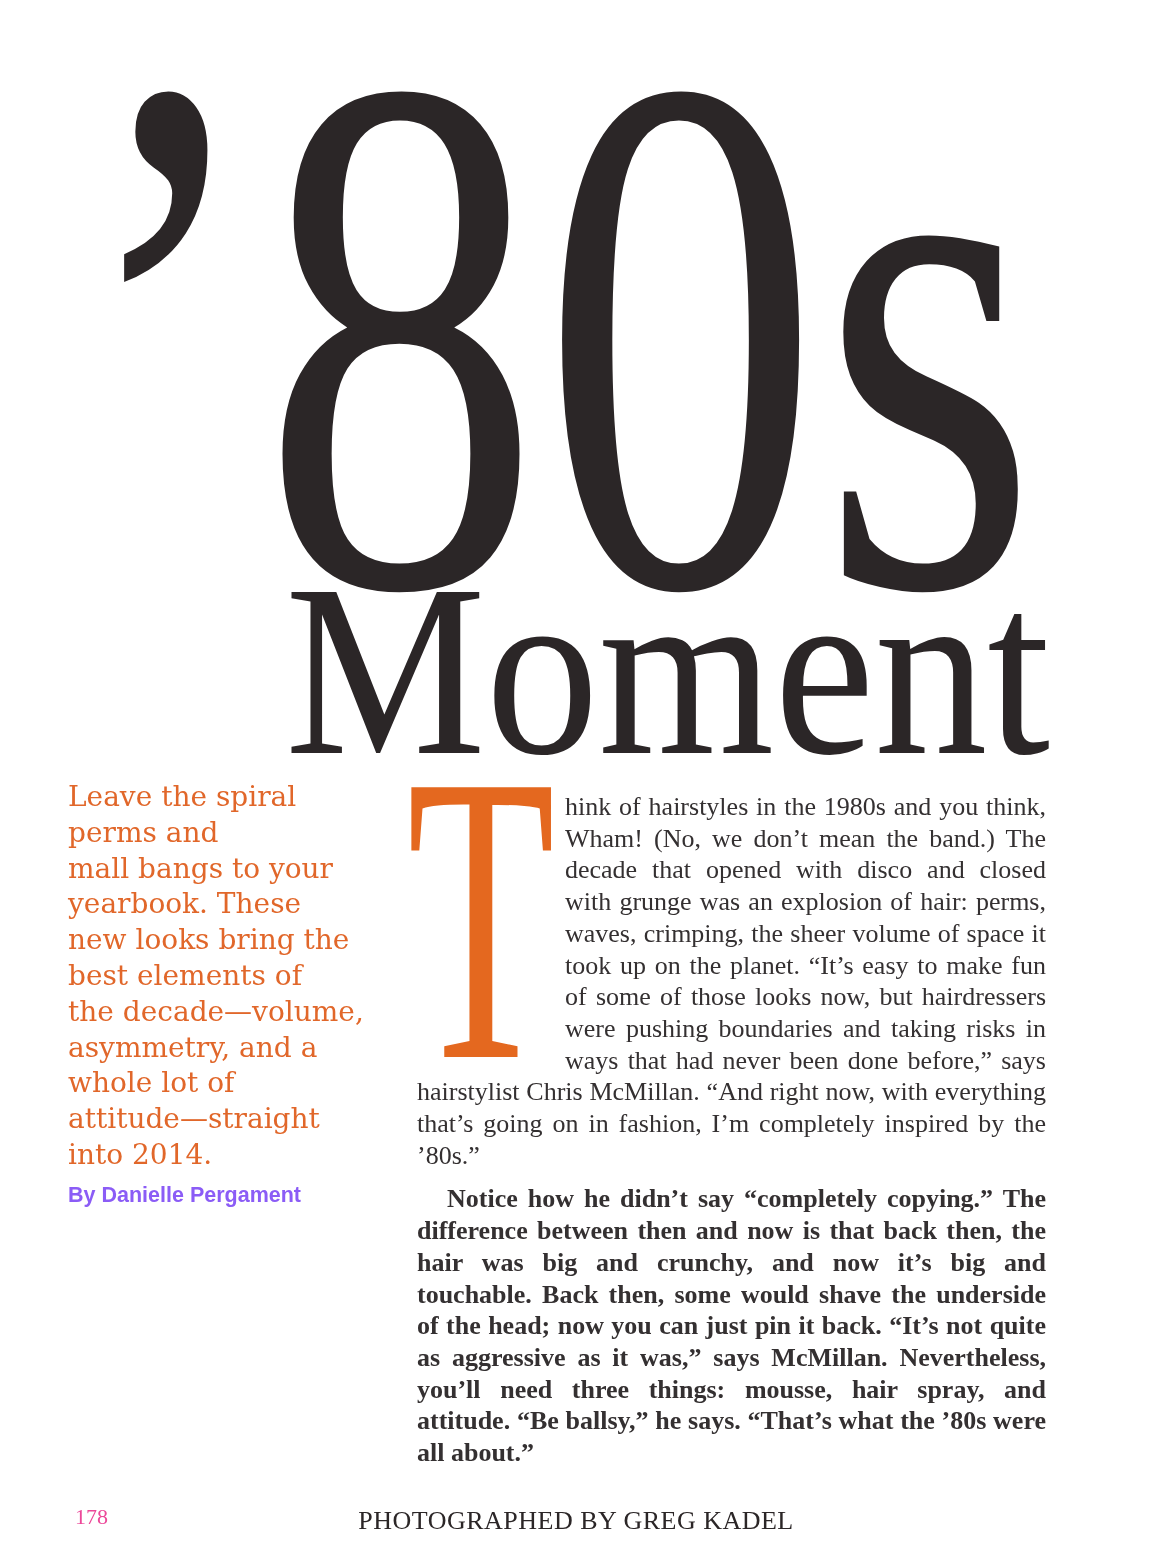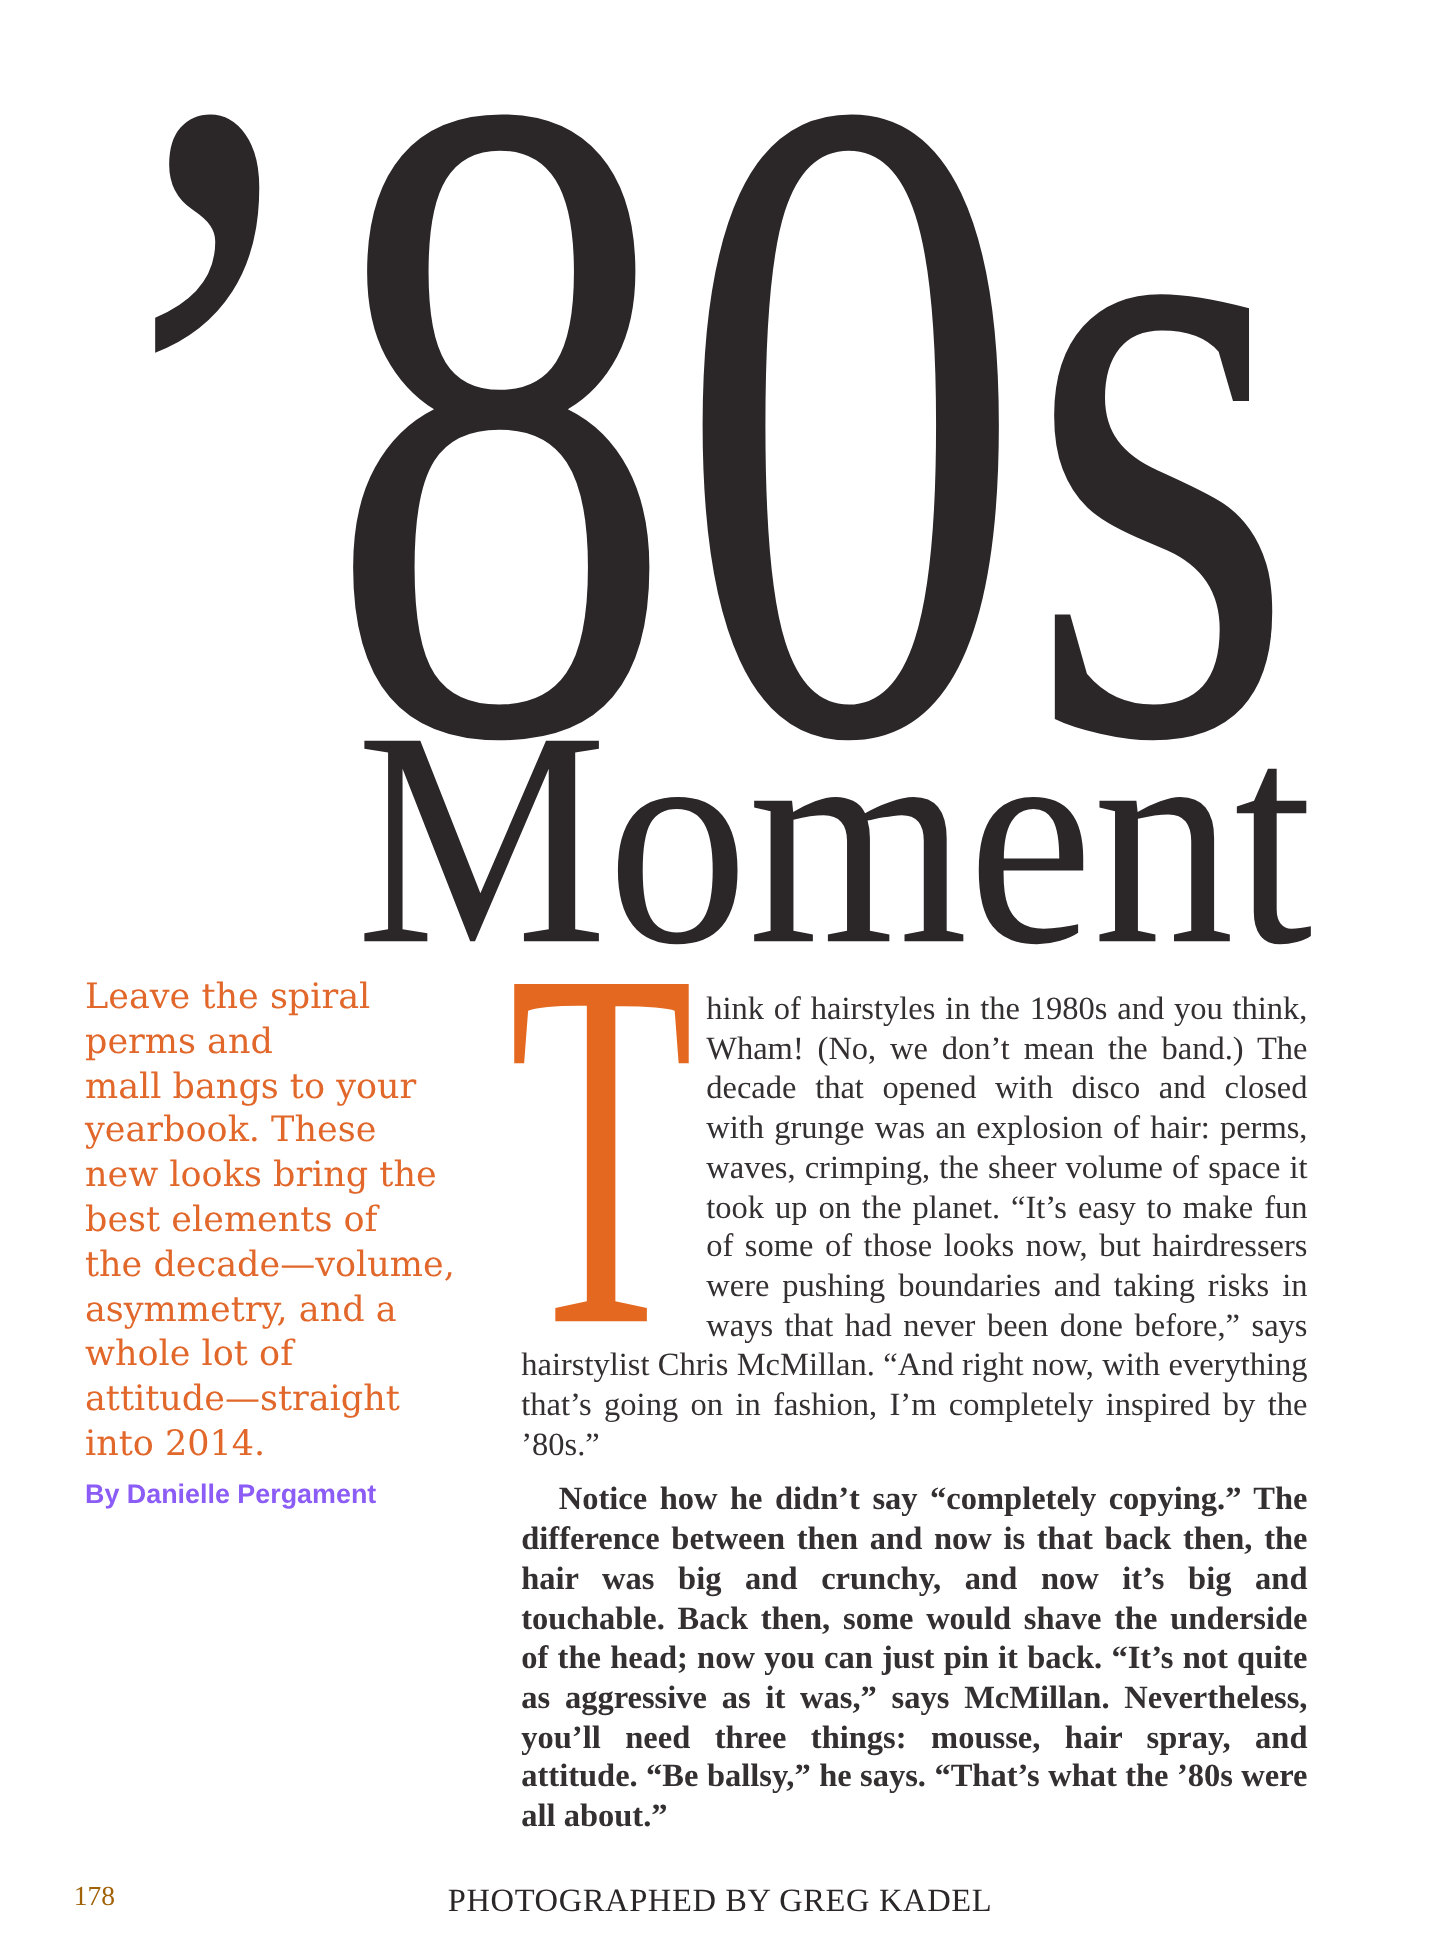--- a/index.html
+++ b/index.html
@@ -83,25 +83,25 @@
   
   .footer {
     position: absolute;
     left: 0;
     top: 1504px;
     width: 1152px;
     height: 30px;
   }
   .page-number {
     position: absolute;
-    left: 59px;
+    left: 75px;
     top: 0;
     font-family: "Liberation Serif", serif;
     font-size: 22px;
-    color: #a16207;
+    color: #ec4899;
   }
   .photo-credit {
     position: absolute;
     left: 0;
     right: 0;
     top: 2px;
     text-align: center;
     font-family: "Liberation Serif", serif;
     font-size: 26px;
     letter-spacing: 0.5px;

